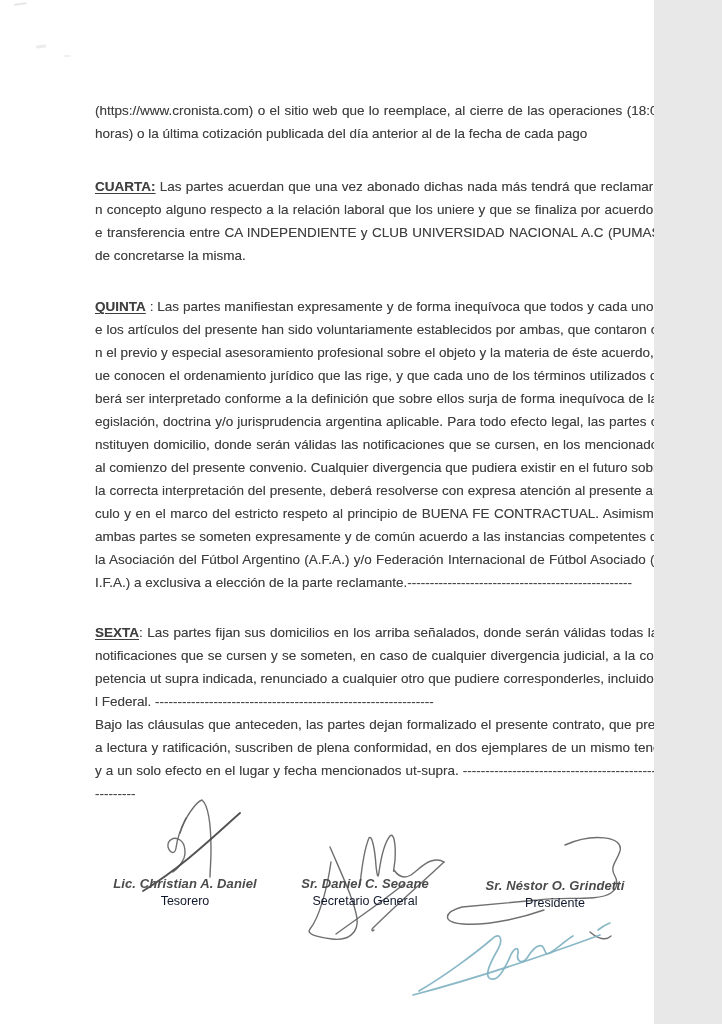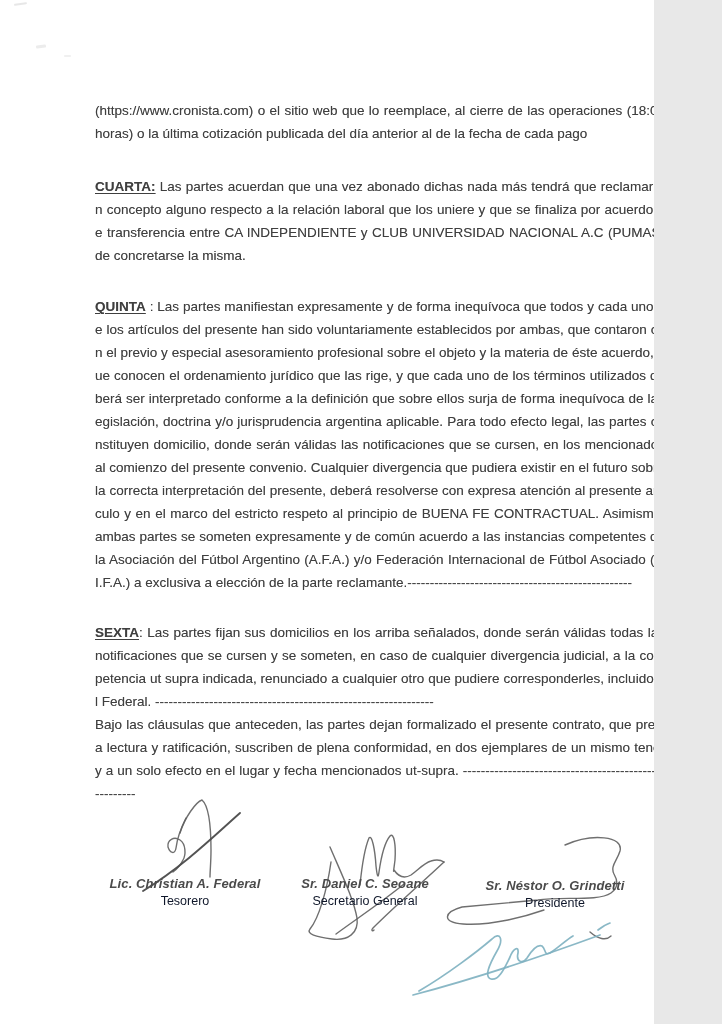--- a/index.html
+++ b/index.html
@@ -94,21 +94,21 @@
     </g>
 
     <g>
       <path class="ink-blue" d="M 413,235 C 470,220 540,197 600,175"></path>
       <path class="ink-blue" d="M 419,231 C 448,214 478,191 492,179 C 500,171 504,179 497,191 C 489,205 484,217 491,219 C 499,221 505,207 510,197 C 513,189 519,185 518,193 C 516,201 522,205 527,198 C 532,190 537,184 542,186 C 546,189 544,196 550,193 C 558,188 566,180 573,176"></path>
       <path class="ink-blue" d="M 598,170 C 603,166 607,164 610,163"></path>
     </g>
   </svg>
 
   <div class="sig urreli">
-    <div class="name">Lic. Christian A. Federal</div>
+    <div class="name">Lic. Christian A. Daniel</div>
     <div class="role">Tesorero</div>
   </div>
   <div class="sig seoane">
     <div class="name">Sr. Daniel C. Seoane</div>
     <div class="role">Secretario General</div>
   </div>
   <div class="sig grindetti">
     <div class="name">Sr. Néstor O. Grindetti</div>
     <div class="role">Presidente</div>
   </div>

